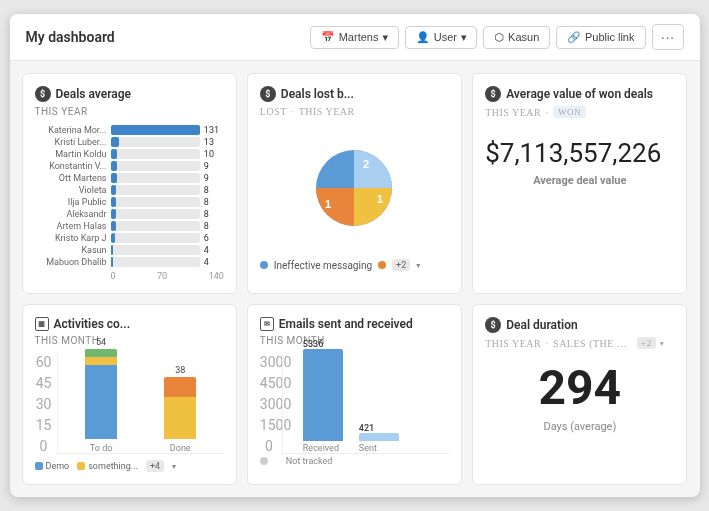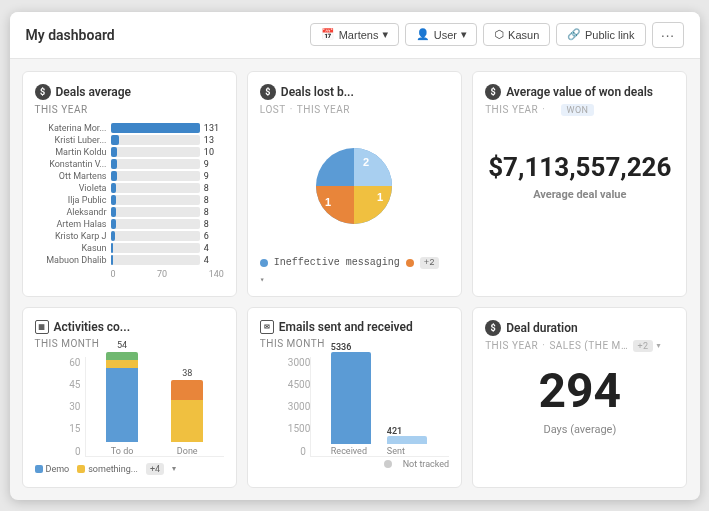--- a/index.html
+++ b/index.html
@@ -151,39 +151,37 @@
       padding: 8px 0;
     }
     .pie-legend {
       display: flex;
       align-items: center;
       gap: 6px;
       margin-top: 8px;
       font-size: 10px;
       color: #555;
       flex-wrap: wrap;
-      font-family: Liberation Mono, monospace;
     }
     .legend-dot {
       width: 8px;
       height: 8px;
       border-radius: 50%;
       display: inline-block;
     }
     
     .avg-value {
       grid-column: 3;
       grid-row: 1;
     }
     .big-number {
       font-size: 26px;
-      font-weight: 700;
+      font-weight: 400;
       color: #222;
-      text-align: center;
-      margin-top: 36px;
+      margin-top: 20px;
       margin-bottom: 6px;
     }
     .big-label {
       font-size: 11px;
       color: #888;
       text-align: center;
       font-weight: bold;
     }
     
     .activities {
@@ -198,27 +196,26 @@
     
     .deal-duration {
       grid-column: 3;
       grid-row: 2;
     }
     .y-axis {
       display: flex;
       flex-direction: column;
       justify-content: space-between;
       height: 100px;
-      font-size: 10px;
+      font-size: 14px;
       color: #aaa;
-      text-align: right;
+      text-align: center;
       padding-right: 2px;
       flex-shrink: 0;
       width: 20px;
-      margin-left: 28px;
     }
     .bars-area {
       flex: 1;
       display: flex;
       align-items: flex-end;
       gap: 8px;
       border-left: 1px solid #eee;
       border-bottom: 1px solid #eee;
       height: 100px;
       padding: 0 8px;
@@ -293,25 +290,24 @@
       margin-top: 2px;
     }
     .email-bar-val {
       font-size: 9px;
       font-weight: 600;
       color: #444;
     }
     .not-tracked {
       display: flex;
       align-items: center;
-      gap: 11px;
+      gap: 18px;
       font-size: 9px;
       color: #888;
       margin-top: 2px;
-      justify-content: flex-end;
     }
     .nt-dot {
       width: 8px;
       height: 8px;
       background: #ccc;
       border-radius: 50%;
     }
     
     .dur-number {
       font-size: 48px;
@@ -346,32 +342,32 @@
       height: 14px;
       border: 1.5px solid #555;
       border-radius: 2px;
       font-size: 7px;
       color: #555;
     }
     .subtitle-row {
       display: flex;
       align-items: center;
       gap: 4px;
+      font-family: Liberation Serif, serif;
     }
     .subtitle-tag {
       background: #f0f0f0;
       border-radius: 3px;
       padding: 1px 5px;
       font-size: 9px;
       color: #666;
     }
     .subtitle-tag-blue {
       background: #e8f0fa;
       color: #3d6fa8;
-      margin-left: 12px;
     }
     .dropdown-arrow {
       font-size: 8px;
       color: #888;
     }
     .plus-tag {
       background: #e8e8e8;
       border-radius: 3px;
       padding: 1px 4px;
       font-size: 9px;

